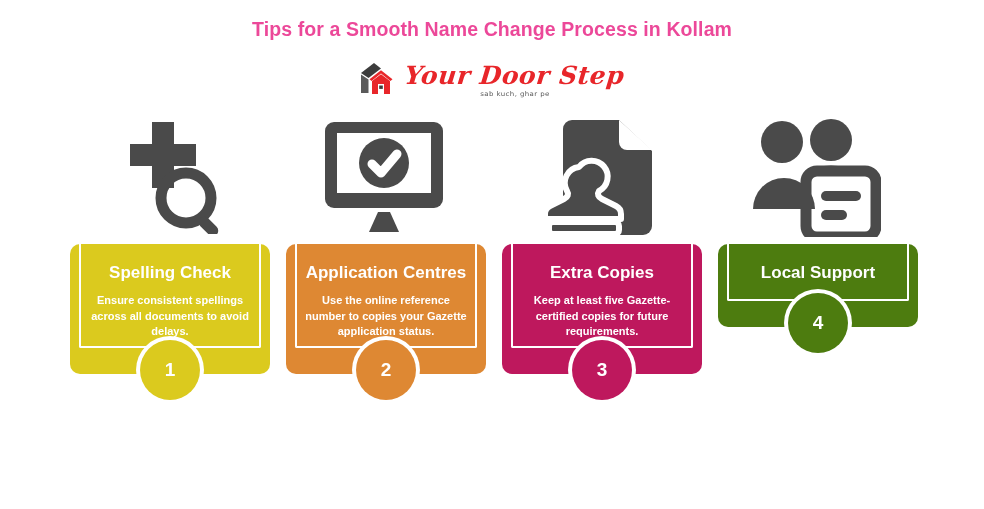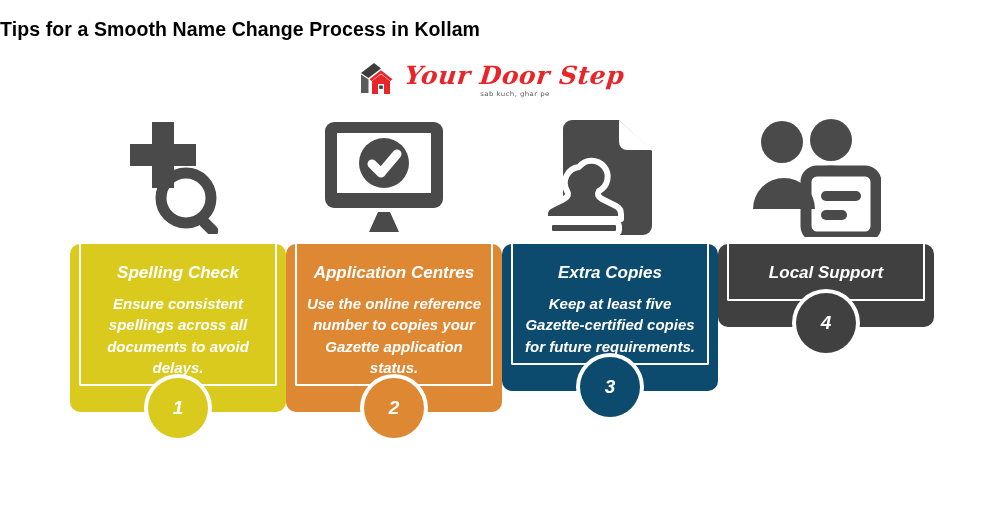--- a/index.html
+++ b/index.html
@@ -15,24 +15,24 @@
     font-family: "Liberation Sans", sans-serif;
     position: relative;
   }
 
   
   #infographic-title {
     position: absolute;
     top: 18px;
     left: 0;
     width: 984px;
-    text-align: left;
+    text-align: center;
     font-size: 19.5px;
     font-weight: bold;
-    color: #000000;
+    color: #ec4899;
     letter-spacing: 0.1px;
   }
 
   
   #brand-logo {
     position: absolute;
     top: 57px;
     left: 0;
     width: 984px;
     height: 46px;
@@ -96,27 +96,26 @@
     height: 132px;
     display: flex;
     align-items: center;
     justify-content: center;
   }
   .icon-box svg { display: block; }
 
   
   .card {
     position: relative;
-    width: 216px;
+    width: 200px;
     border-radius: 10px;
     padding: 18px 16px 34px 16px;
     box-sizing: border-box;
     text-align: center;
     color: #ffffff;
-    font-style: italic;
   }
   
   .card-inset {
     position: absolute;
     left: 9px;
     right: 9px;
     top: -2px;
     bottom: 26px;
     border-left: 2px solid #ffffff;
     border-right: 2px solid #ffffff;
@@ -126,21 +125,21 @@
   }
   .card-title {
     position: relative;
     font-size: 17px;
     font-weight: bold;
     line-height: 1.24;
     margin-bottom: 10px;
   }
   .card-body {
     position: relative;
-    font-size: 15px;
+    font-size: 11px;
     font-weight: bold;
     line-height: 1.42;
   }
 
   
   .badge-wrap {
     position: absolute;
     left: 50%;
     bottom: -30px;
     transform: translateX(-50%);
@@ -159,22 +158,22 @@
     display: flex;
     align-items: center;
     justify-content: center;
     font-size: 19px;
     font-weight: bold;
     color: #ffffff;
   }
 
   .card-yellow, .badge-yellow { background: #dbca1e; }
   .card-orange, .badge-orange { background: #de8833; }
-  .card-red,    .badge-red    { background: #0c4a6e; }
-  .card-pink,   .badge-pink   { background: #404040; }
+  .card-red,    .badge-red    { background: #be185d; }
+  .card-pink,   .badge-pink   { background: #4d7c0f; }
 </style>
 </head>
 <body>
 
 <div id="infographic-title">Tips for a Smooth Name Change Process in Kollam</div>
 
 <div id="brand-logo">
   <svg class="logo-mark" viewBox="0 0 42 40">
     <path d="M2 13 L15 3 L22 8.5 L9.5 18 Z" fill="#3c3c3c"></path>
     <path d="M2 14.5 L9.5 19.5 L9.5 33 L2 33 Z" fill="#5a5a5a"></path>

